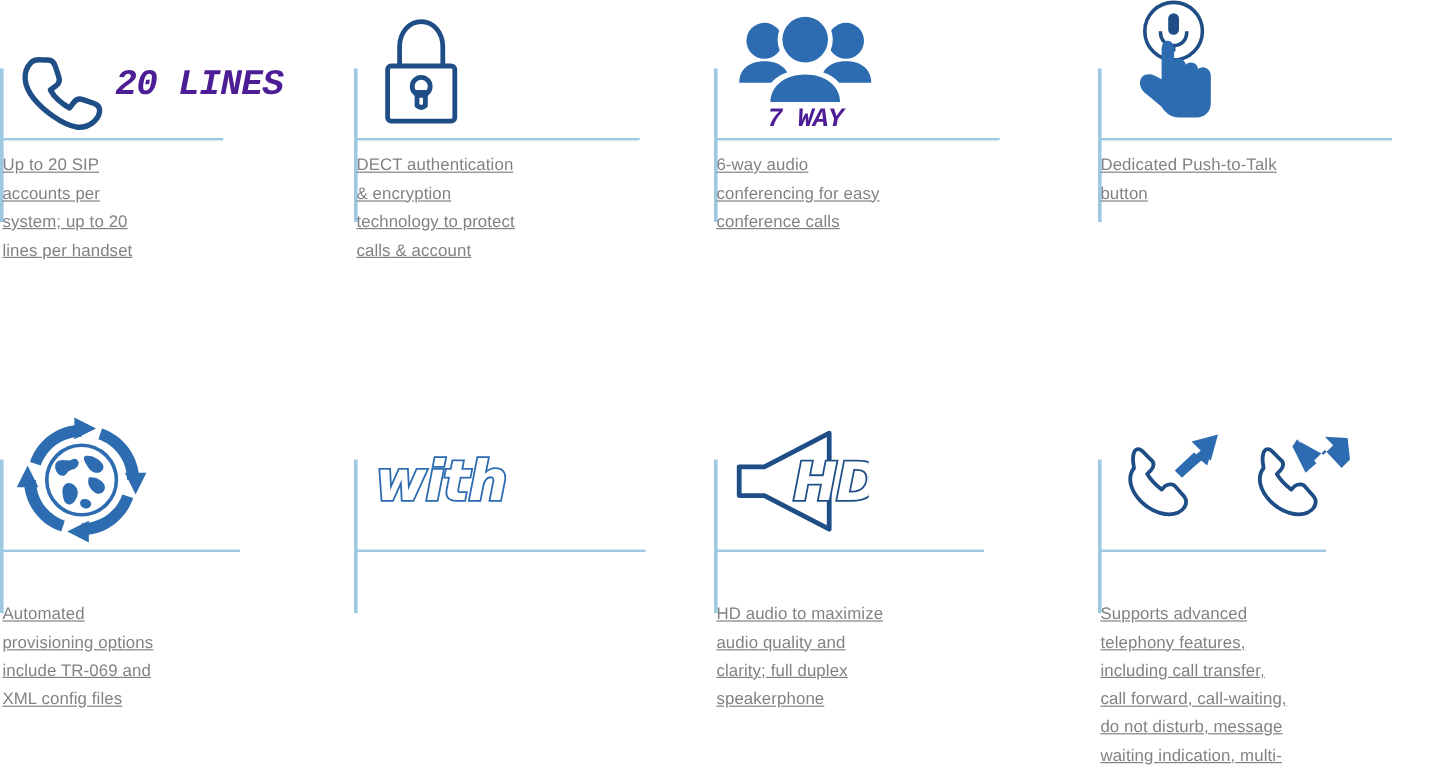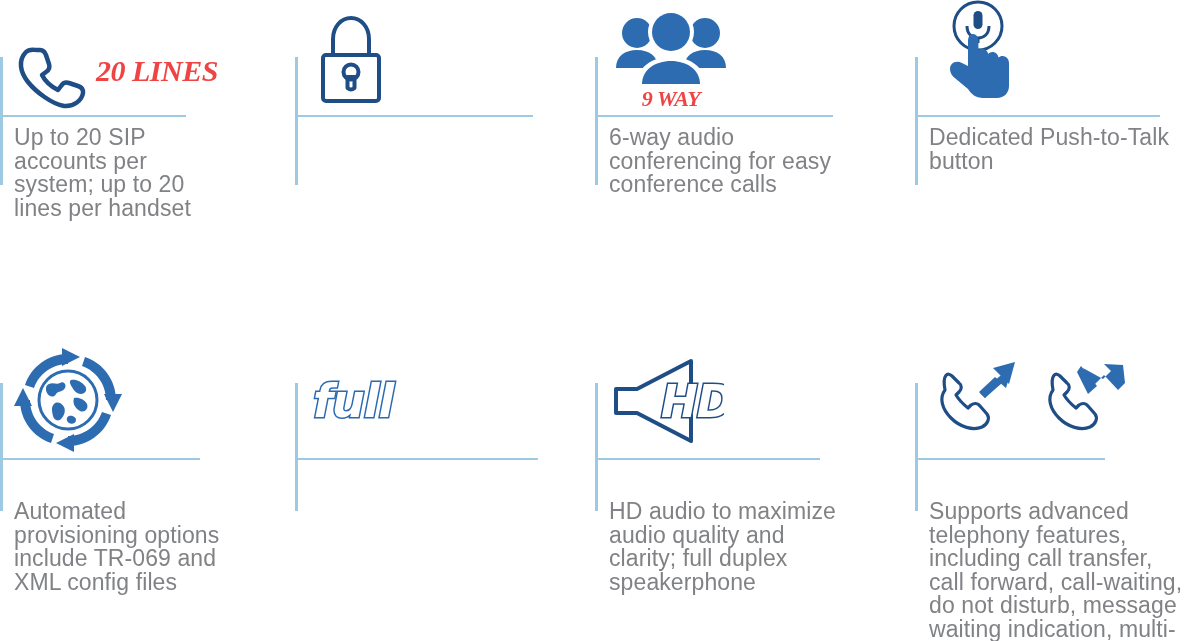--- a/index.html
+++ b/index.html
@@ -53,38 +53,39 @@
     height: 112px;
     display: flex;
     align-items: flex-end;
   }
   .feature.row2 .icon-area {
     top: 2px;
     height: 112px;
   }
   .caption {
     position: absolute;
-    left: 14px;
+    left: 2px;
     top: 126px;
     color: #808285;
-    font-size: 23px;
+    font-size: 14px;
     line-height: 23.5px;
     letter-spacing: 0.1px;
     white-space: pre-line;
+    text-decoration: underline;
   }
   .feature.row2 .caption {
     top: 128px;
     margin-top: 31px;
   }
   
   .wordmark {
-    font-family: Liberation Serif, serif;
+    font-family: Liberation Mono, monospace;
     font-weight: bold;
     font-style: italic;
-    color: #ef4444;
+    color: #4c1d95;
     letter-spacing: -0.5px;
     text-align: right;
   }
   .wm-lines { font-size: 30px; }
   .wm-3way  { font-size: 22px; }
   .zero-wrap {
     display: flex;
     flex-direction: column;
     align-items: center;
     line-height: 1;
@@ -138,20 +139,24 @@
     <div class="icon-area" style="left:20px; align-items:center; top:6px; height:106px;">
       <span>
         <svg width="72" height="100" viewBox="0 0 72 100">
           <path d="M18 46 V30 C18 18, 26 9, 36 9 C46 9, 54 18, 54 30 V46" fill="none" stroke="#1f4e87" stroke-width="4"></path>
           <rect x="8" y="46" width="56" height="46" rx="3" fill="none" stroke="#1f4e87" stroke-width="4"></rect>
           <circle cx="36" cy="63" r="7.5" fill="none" stroke="#1f4e87" stroke-width="4"></circle>
           <path d="M32.5 68 L32.5 79 Q36 82 39.5 79 L39.5 68 Z" fill="none" stroke="#1f4e87" stroke-width="4" stroke-linejoin="round"></path>
         </svg>
       </span>
     </div>
+    <div class="caption" style="width:265px;">DECT authentication
+&amp; encryption
+technology to protect
+calls &amp; account</div>
   </div>
 
   <div class="feature row1" style="left:595px; top:0px; width:290px; height:300px;">
     <div class="vrule"></div>
     <div class="hrule" style="width:238px;"></div>
     <div class="icon-area" style="left:15px; top:2px; height:110px; flex-direction:column; align-items:center; justify-content:flex-end;">
       <span>
         <svg width="122" height="78" viewBox="0 0 122 78">
 
           <circle cx="27" cy="27" r="15" fill="#2d6cb0"></circle>
@@ -159,21 +164,21 @@
 
           <circle cx="95" cy="27" r="15" fill="#2d6cb0"></circle>
           <path d="M74 62 C74 50, 83 44, 95 44 C107 44, 116 50, 116 62 Z" fill="#2d6cb0"></path>
 
           <circle cx="61" cy="26" r="23" fill="#ffffff"></circle>
           <circle cx="61" cy="26" r="19" fill="#2d6cb0"></circle>
           <path d="M27 78 C27 61, 42 51, 61 51 C80 51, 95 61, 95 78 Z" fill="#ffffff"></path>
           <path d="M32 78 C32 64, 45 55, 61 55 C77 55, 90 64, 90 78 Z" fill="#2d6cb0"></path>
         </svg>
       </span>
-      <span class="wordmark wm-3way" style="margin-top:2px;">9 WAY</span>
+      <span class="wordmark wm-3way" style="margin-top:2px;">7 WAY</span>
     </div>
     <div class="caption" style="width:260px;">6-way audio
 conferencing for easy
 conference calls</div>
   </div>
 
   <div class="feature row1" style="left:915px; top:0px; width:285px; height:300px;">
     <div class="vrule"></div>
     <div class="hrule" style="width:245px;"></div>
     <div class="icon-area" style="left:20px; top:-8px; height:120px;">
@@ -223,21 +228,21 @@
 provisioning options
 include TR-069 and
 XML config files</div>
   </div>
 
   <div class="feature row2" style="left:295px; top:341px; width:290px; height:300px;">
     <div class="vrule"></div>
     <div class="hrule" style="width:243px;"></div>
     <div class="icon-area" style="left:18px; top:6px; height:108px; align-items:center;">
       <span class="zero-wrap">
-        <span class="zero-top">full</span>
+        <span class="zero-top">with</span>
       </span>
     </div>
   </div>
 
   <div class="feature row2" style="left:595px; top:341px; width:290px; height:300px;">
     <div class="vrule"></div>
     <div class="hrule" style="width:225px;"></div>
     <div class="icon-area" style="left:14px; top:8px; height:104px; align-items:center;">
       <span>
         <svg width="115" height="92" viewBox="0 0 115 92">

